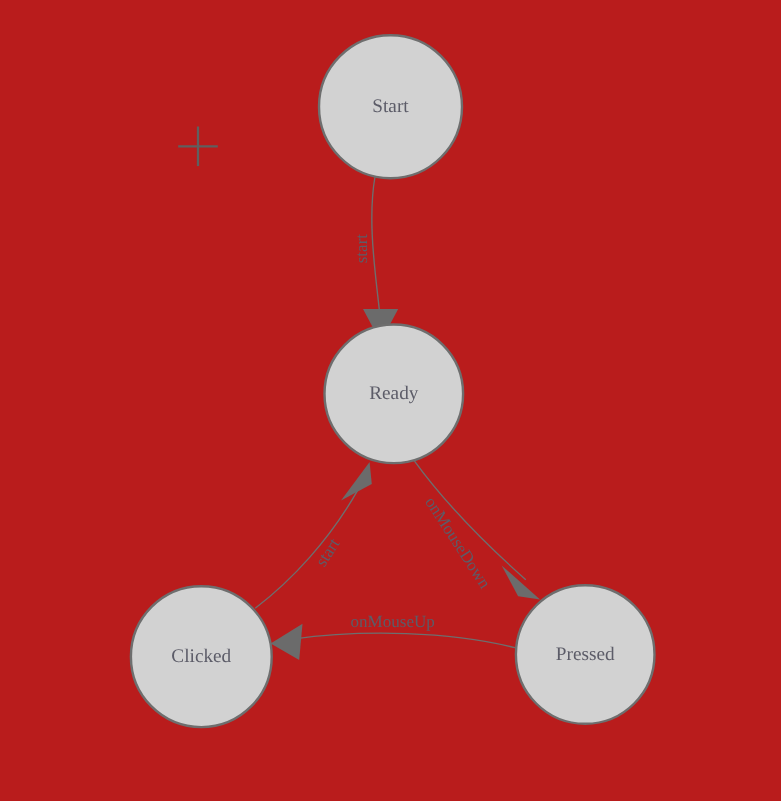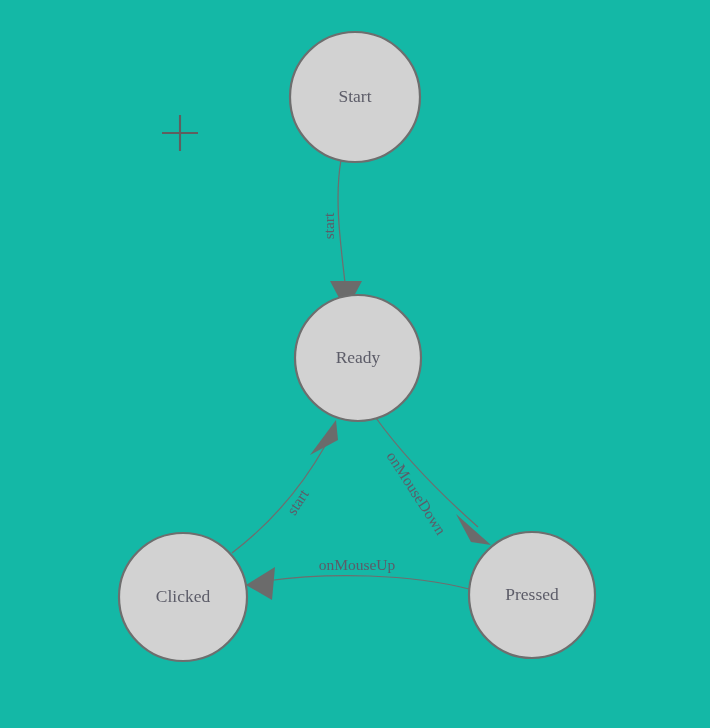--- a/index.html
+++ b/index.html
@@ -10,21 +10,21 @@
   body {
     width: 710px;
     height: 728px;
     overflow: hidden;
     font-family: "Liberation Serif", "DejaVu Serif", serif;
   }
   #canvas-root {
     position: relative;
     width: 710px;
     height: 728px;
-    background: #14b8a6;
+    background: #b91c1c;
   }
   #diagram-svg {
     position: absolute;
     left: 0;
     top: 0;
     width: 710px;
     height: 728px;
     display: block;
   }
   .state-node-circle {

